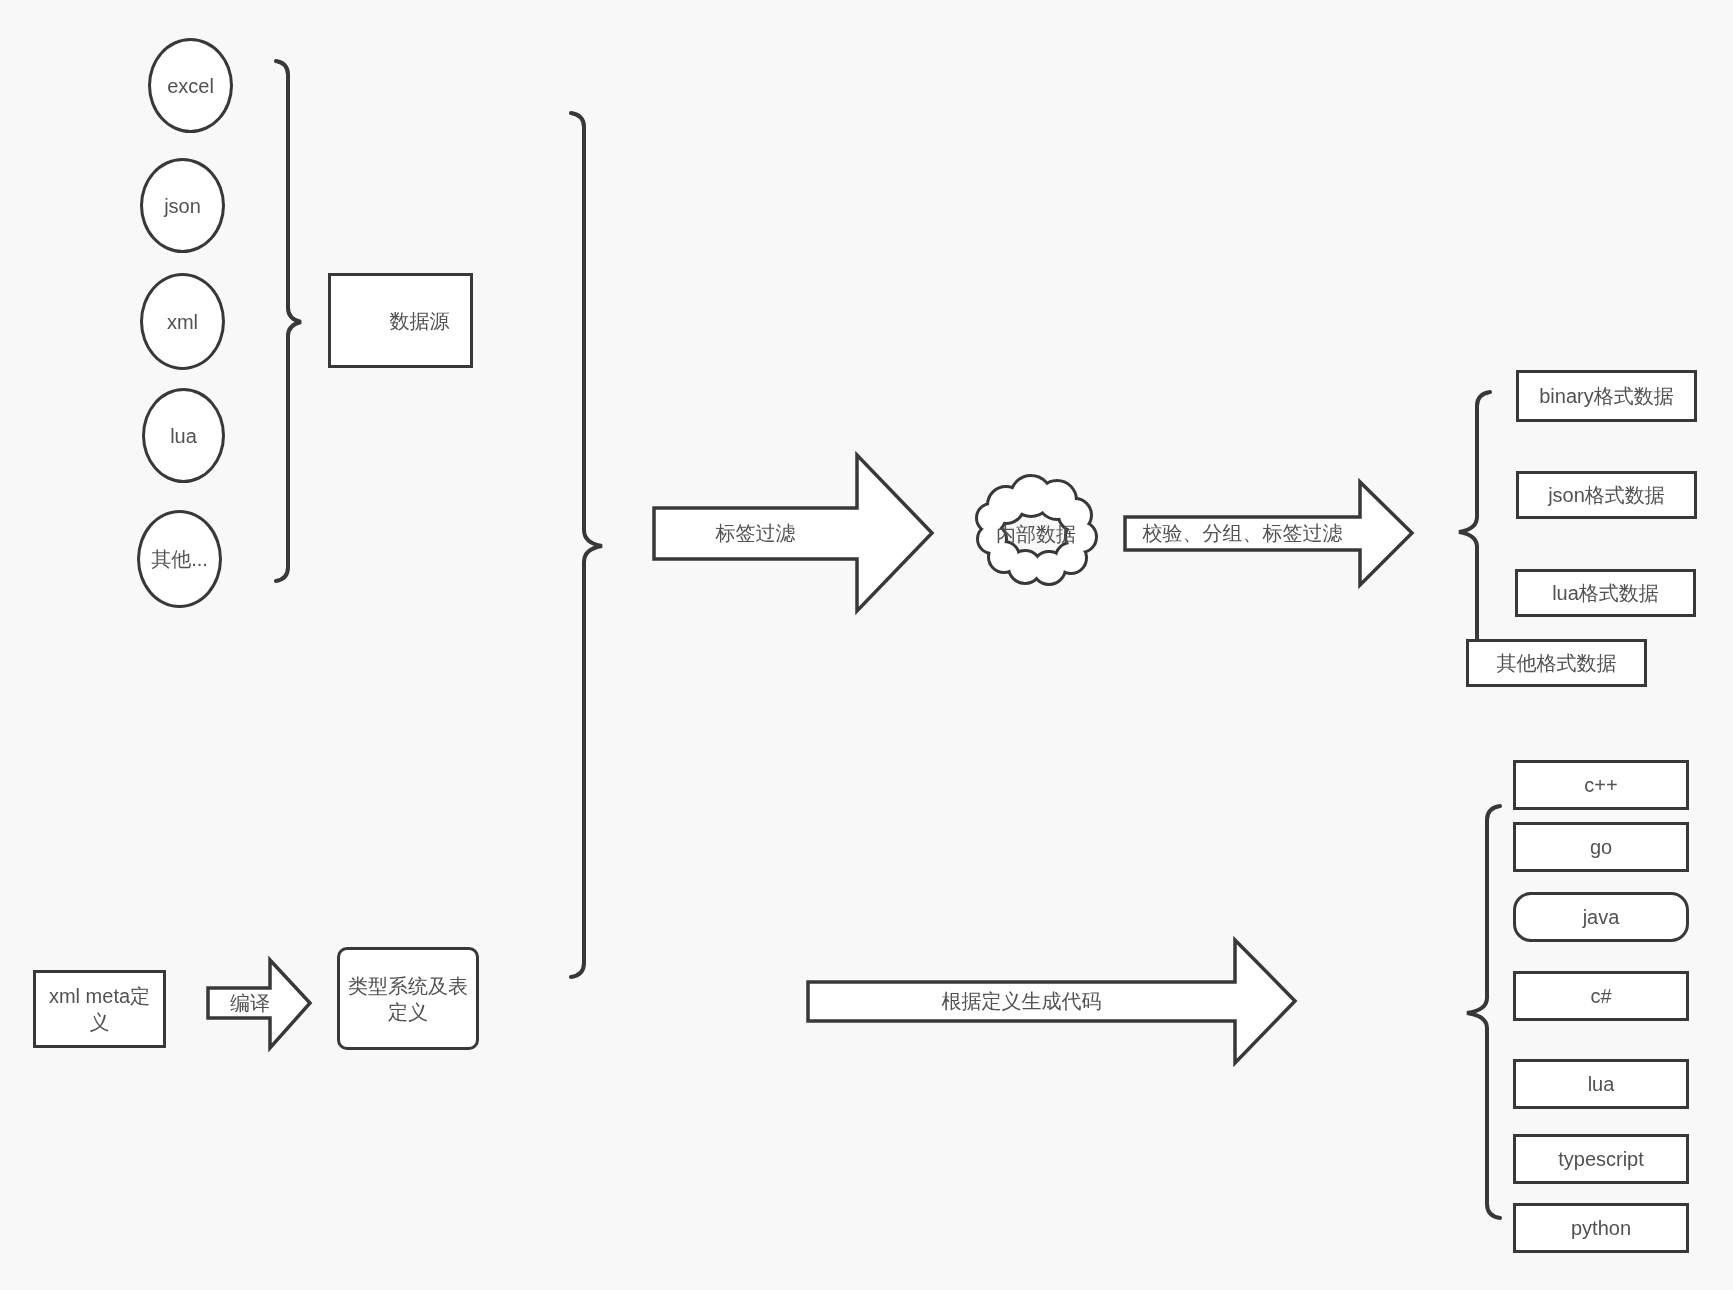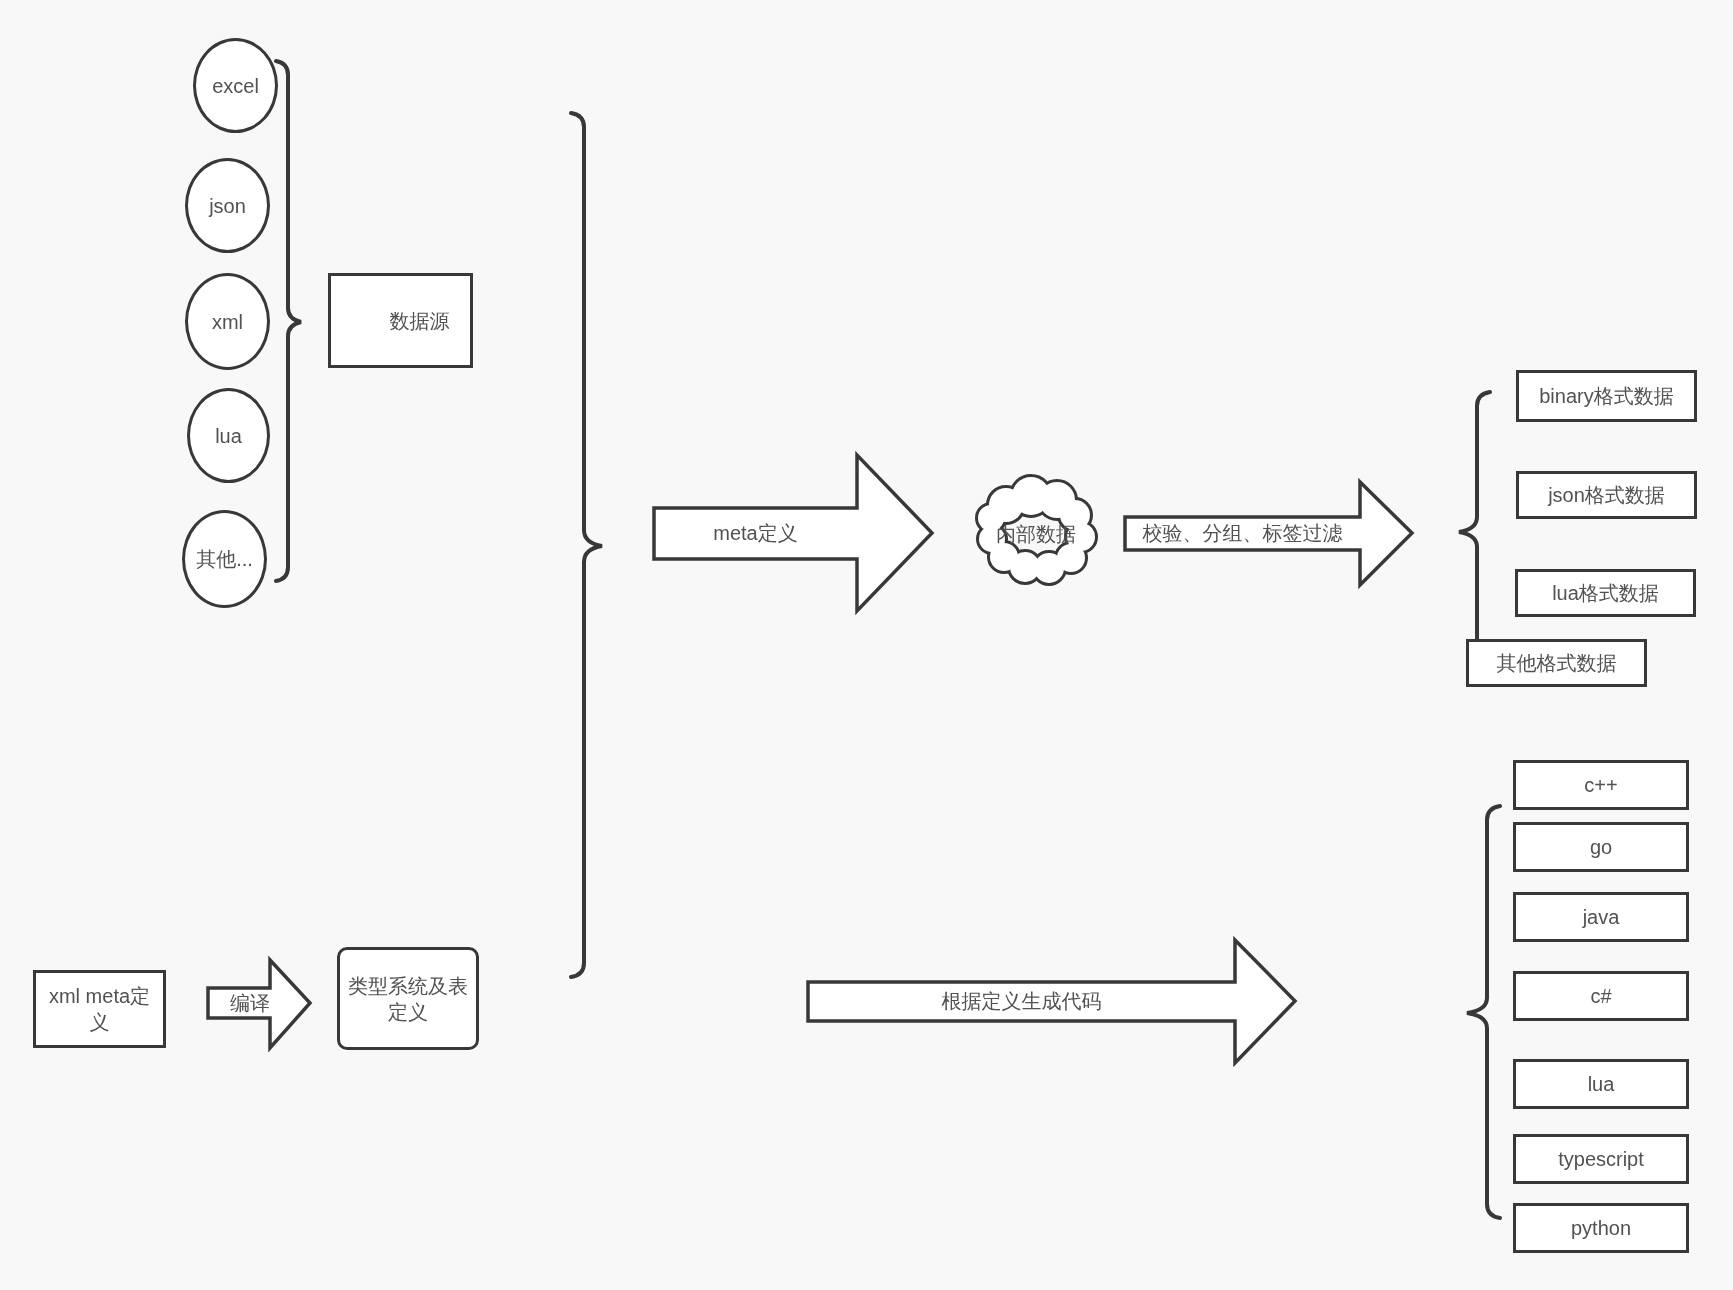--- a/index.html
+++ b/index.html
@@ -10,21 +10,21 @@
     position:relative;width:1733px;height:1290px;background:var(--bg);
     font-family:"Liberation Sans","DejaVu Sans",sans-serif;color:var(--text);
     overflow:hidden;
   }
   #shapes{position:absolute;left:0;top:0;width:1733px;height:1290px;}
   .node{
     position:absolute;display:flex;align-items:center;justify-content:center;
     text-align:center;background:var(--fill);border:3px solid var(--stroke);
     font-size:20px;line-height:26px;color:var(--text);box-sizing:border-box;
   }
-  .ellipse{border-radius:50%;border-width:3.5px;margin-left:45px;}
+  .ellipse{border-radius:50%;border-width:3.5px;}
   .rounded{border-radius:10px;}
   .arrow-label{
     position:absolute;display:flex;align-items:center;justify-content:center;
     text-align:center;font-size:20px;line-height:24px;color:var(--text);
     background:transparent;white-space:nowrap;
   }
   .cloud-label{white-space:nowrap;}
 </style>
 </head>
 <body>
@@ -78,35 +78,35 @@
   </svg>
 
   <div class="node ellipse" style="left:148px;top:38px;width:85px;height:95px;">excel</div>
   <div class="node ellipse" style="left:140px;top:158px;width:85px;height:95px;">json</div>
   <div class="node ellipse" style="left:140px;top:273px;width:85px;height:97px;">xml</div>
   <div class="node ellipse" style="left:142px;top:388px;width:83px;height:95px;">lua</div>
   <div class="node ellipse" style="left:137px;top:510px;width:85px;height:98px;">其他...</div>
 
   <div class="node" style="left:328px;top:273px;width:145px;height:95px;padding-left:38px;">数据源</div>
 
-  <div class="arrow-label" style="left:654px;top:521px;width:203px;">meta定义</div>
+  <div class="arrow-label" style="left:654px;top:521px;width:203px;">标签过滤</div>
   <div class="arrow-label cloud-label" style="left:975px;top:522px;width:122px;">内部数据</div>
   <div class="arrow-label" style="left:1125px;top:521px;width:235px;">校验、分组、标签过滤</div>
 
   <div class="node" style="left:1516px;top:370px;width:181px;height:52px;">binary格式数据</div>
   <div class="node" style="left:1516px;top:471px;width:181px;height:48px;">json格式数据</div>
   <div class="node" style="left:1515px;top:569px;width:181px;height:48px;">lua格式数据</div>
   <div class="node" style="left:1466px;top:639px;width:181px;height:48px;">其他格式数据</div>
 
   <div class="node" style="left:33px;top:970px;width:133px;height:78px;padding:9px 4px;">xml meta定义</div>
   <div class="arrow-label" style="left:210px;top:991px;width:80px;">编译</div>
   <div class="node rounded" style="left:337px;top:947px;width:142px;height:103px;padding:15px 6px;">类型系统及表定义</div>
   <div class="arrow-label" style="left:808px;top:989px;width:427px;">根据定义生成代码</div>
 
   <div class="node" style="left:1513px;top:760px;width:176px;height:50px;">c++</div>
   <div class="node" style="left:1513px;top:822px;width:176px;height:50px;">go</div>
-  <div class="node" style="left:1513px;top:892px;width:176px;height:50px;">java</div>
+  <div class="node" style="left:1513px;top:892px;width:176px;height:50px;border-radius:18px;">java</div>
   <div class="node" style="left:1513px;top:971px;width:176px;height:50px;">c#</div>
   <div class="node" style="left:1513px;top:1059px;width:176px;height:50px;">lua</div>
   <div class="node" style="left:1513px;top:1134px;width:176px;height:50px;">typescript</div>
   <div class="node" style="left:1513px;top:1203px;width:176px;height:50px;">python</div>
 
 </div>
 
 </body></html>

